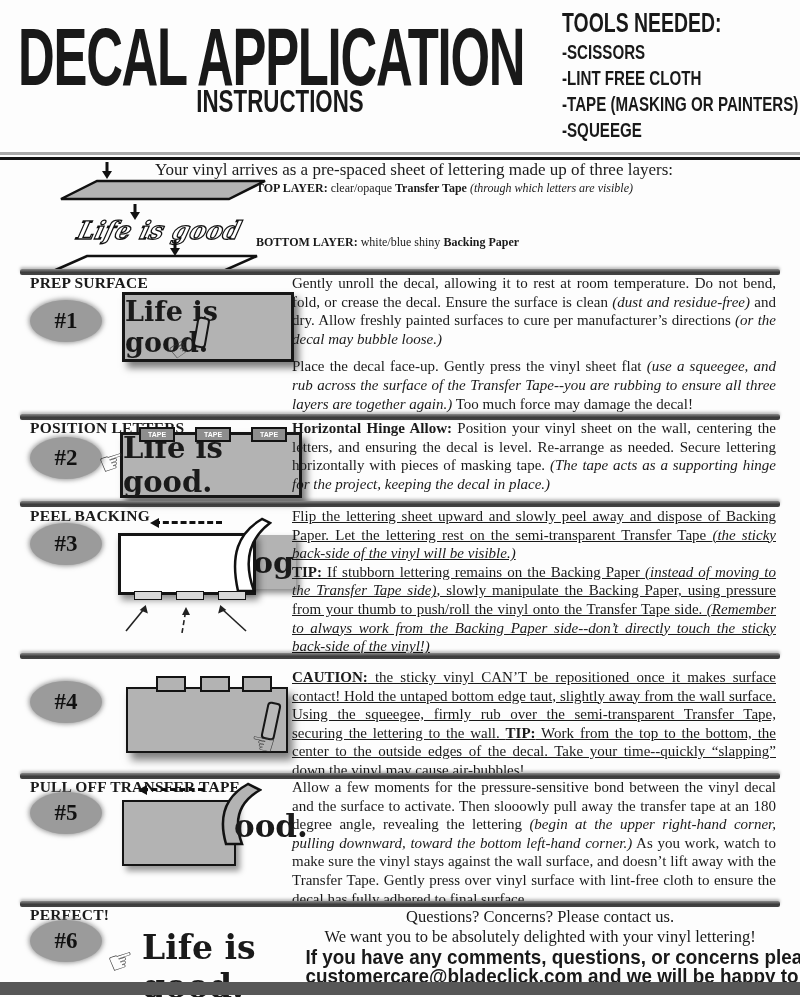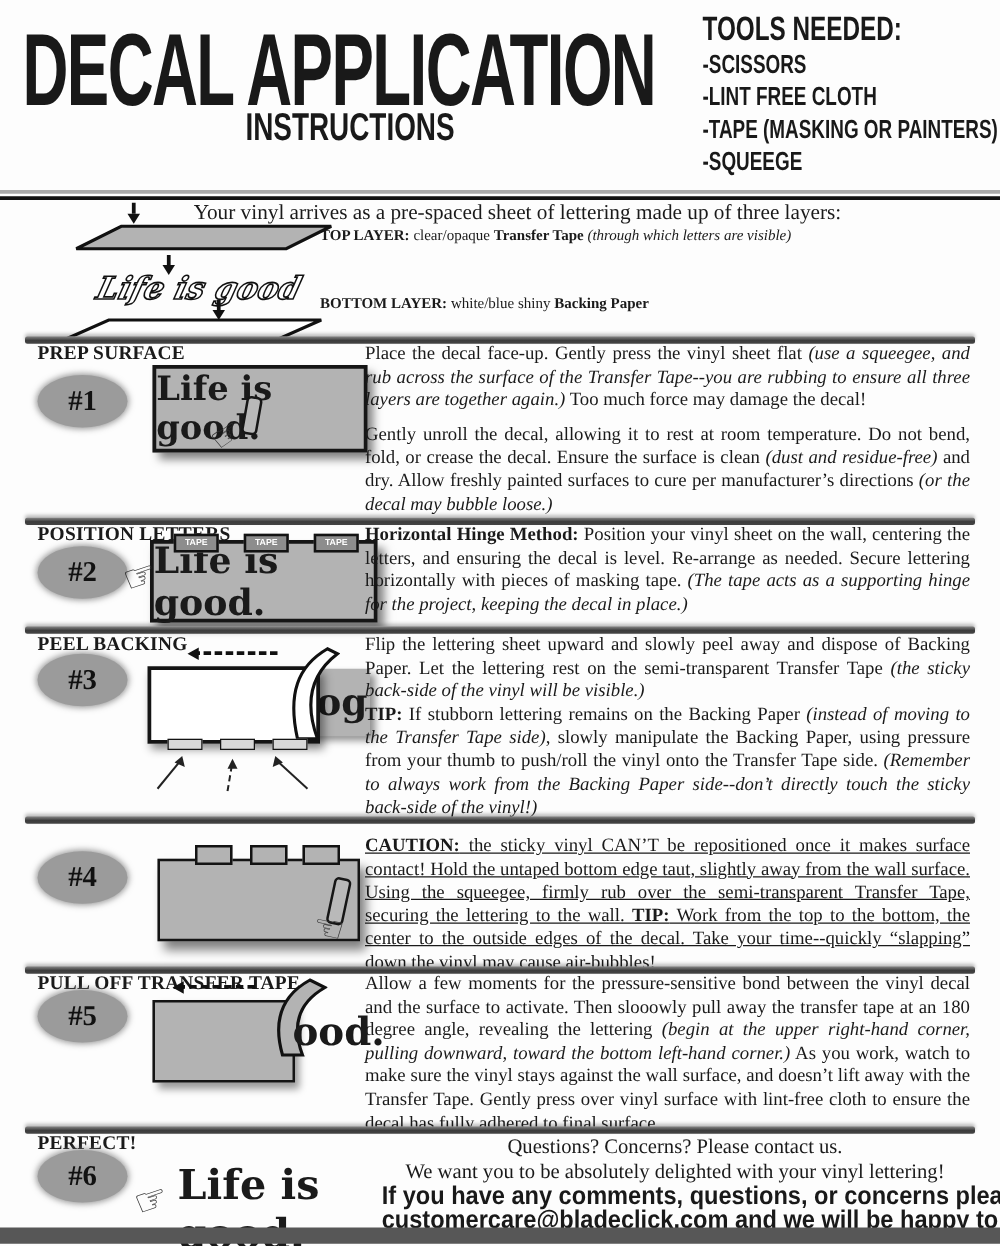--- a/index.html
+++ b/index.html
@@ -97,36 +97,36 @@
 
   <div class="abs bar" style="top:269px;"></div>
   <div class="abs step-title" style="top:274px;">PREP SURFACE</div>
   <div class="abs step-num" style="top:300px;">#1</div>
   <div class="abs illo-box" style="left:122px;top:292px;width:166px;height:64px;">
     <span class="decal-font" style="font-size:27px;">Life is good.</span>
     <div class="abs squeegee" style="left:70px;top:22px;width:9px;height:27px;transform:rotate(10deg);"></div>
     <div class="abs hand" style="left:44px;top:40px;font-size:27px;transform:rotate(-35deg);">☞</div>
   </div>
   <div class="abs body-text" style="top:274px;">
+    <p class="para"><span class="seg-n">Gently unroll the decal, allowing it to rest at room temperature. Do not bend, fold, or crease the decal. Ensure the surface is clean </span><span class="seg-i">(dust and residue-free)</span><span class="seg-n"> and dry. Allow freshly painted surfaces to cure per manufacturer’s directions </span><span class="seg-i">(or the decal may bubble loose.)</span></p>
     <p class="para"><span class="seg-n">Place the decal face-up. Gently press the vinyl sheet flat </span><span class="seg-i">(use a squeegee, and rub across the surface of the Transfer Tape--you are rubbing to ensure all three layers are together again.)</span><span class="seg-n"> Too much force may damage the decal!</span></p>
-    <p class="para"><span class="seg-n">Gently unroll the decal, allowing it to rest at room temperature. Do not bend, fold, or crease the decal. Ensure the surface is clean </span><span class="seg-i">(dust and residue-free)</span><span class="seg-n"> and dry. Allow freshly painted surfaces to cure per manufacturer’s directions </span><span class="seg-i">(or the decal may bubble loose.)</span></p>
   </div>
 
   <div class="abs bar" style="top:414px;"></div>
   <div class="abs step-title" style="top:419px;">POSITION LETTERS</div>
   <div class="abs step-num" style="top:437px;">#2</div>
   <div class="abs illo-box" style="left:120px;top:432px;width:176px;height:60px;">
     <span class="decal-font" style="font-size:29px;">Life is good.</span>
     <div class="tape-tab2" style="left:16px;">TAPE</div>
     <div class="tape-tab2" style="left:72px;">TAPE</div>
     <div class="tape-tab2" style="left:128px;">TAPE</div>
     <div class="abs hand" style="left:-24px;top:12px;font-size:30px;transform:rotate(-18deg);">☞</div>
   </div>
   <div class="abs body-text" style="top:419px;">
-    <p class="para"><span class="seg-b">Horizontal Hinge Method:</span><span class="seg-n"> Position your vinyl sheet on the wall, centering the letters, and ensuring the decal is level. Re-arrange as needed. Secure lettering horizontally with pieces of masking tape. </span><span class="seg-i">(The tape acts as a supporting hinge for the project, keeping the decal in place.)</span></p>
+    <p class="para"><span class="seg-b">Horizontal Hinge Allow:</span><span class="seg-n"> Position your vinyl sheet on the wall, centering the letters, and ensuring the decal is level. Re-arrange as needed. Secure lettering horizontally with pieces of masking tape. </span><span class="seg-i">(The tape acts as a supporting hinge for the project, keeping the decal in place.)</span></p>
   </div>
 
   <div class="abs bar" style="top:501px;"></div>
   <div class="abs step-title" style="top:507px;">PEEL BACKING</div>
   <div class="abs step-num" style="top:523px;">#3</div>
   <div class="abs" style="left:118px;top:521px;width:182px;height:112px;">
     <div class="abs" style="left:102px;top:14px;width:76px;height:54px;background:#b3b3b3;box-shadow:4px 4px 6px rgba(0,0,0,.45);
          display:flex;align-items:center;justify-content:flex-end;">
       <span class="decal-font" style="font-size:30px;padding-right:2px;">oog</span>
     </div>
@@ -141,21 +141,21 @@
     <div class="tape-tab3" style="left:100px;top:70px;"></div>
     <svg class="abs" style="left:0px;top:82px;" width="150" height="30" viewBox="0 0 150 30">
       <line x1="8" y1="28" x2="26" y2="6" stroke="#222" stroke-width="1.6"></line>
         <polygon points="22,4 30,4 26,12" fill="#222" transform="rotate(-40 26 6)"></polygon>
       <line x1="64" y1="30" x2="68" y2="6" stroke="#222" stroke-width="1.6" stroke-dasharray="5,3"></line>
         <polygon points="64,6 72,6 68,14" fill="#222" transform="rotate(180 68 9)"></polygon>
       <line x1="128" y1="28" x2="104" y2="6" stroke="#222" stroke-width="1.6"></line>
         <polygon points="100,4 108,4 104,12" fill="#222" transform="rotate(40 104 6)"></polygon>
     </svg>
   </div>
-  <div class="abs body-text" style="top:507px;">
+  <div class="abs body-text" style="top:507px;text-decoration:underline;">
     <p class="para-tight"><span class="seg-n">Flip the lettering sheet upward and slowly peel away and dispose of Backing Paper. Let the lettering rest on the semi-transparent Transfer Tape </span><span class="seg-i">(the sticky back-side of the vinyl will be visible.)</span></p>
     <p class="para-tight"><span class="seg-b">TIP:</span><span class="seg-n"> If stubborn lettering remains on the Backing Paper </span><span class="seg-i">(instead of moving to the Transfer Tape side)</span><span class="seg-n">, slowly manipulate the Backing Paper, using pressure from your thumb to push/roll the vinyl onto the Transfer Tape side. </span><span class="seg-i">(Remember to always work from the Backing Paper side--don’t directly touch the sticky back-side of the vinyl!)</span></p>
   </div>
 
   <div class="abs bar" style="top:653px;"></div>
   <div class="abs step-num" style="top:681px;">#4</div>
   <div class="abs" style="left:112px;top:676px;width:188px;height:94px;">
     <div class="abs" style="left:14px;top:11px;width:158px;height:62px;background:#b3b3b3;border:2.5px solid #141414;
          box-shadow:5px 7px 8px rgba(0,0,0,.5);"></div>
     <div class="tape-tab4" style="left:44px;"></div>

